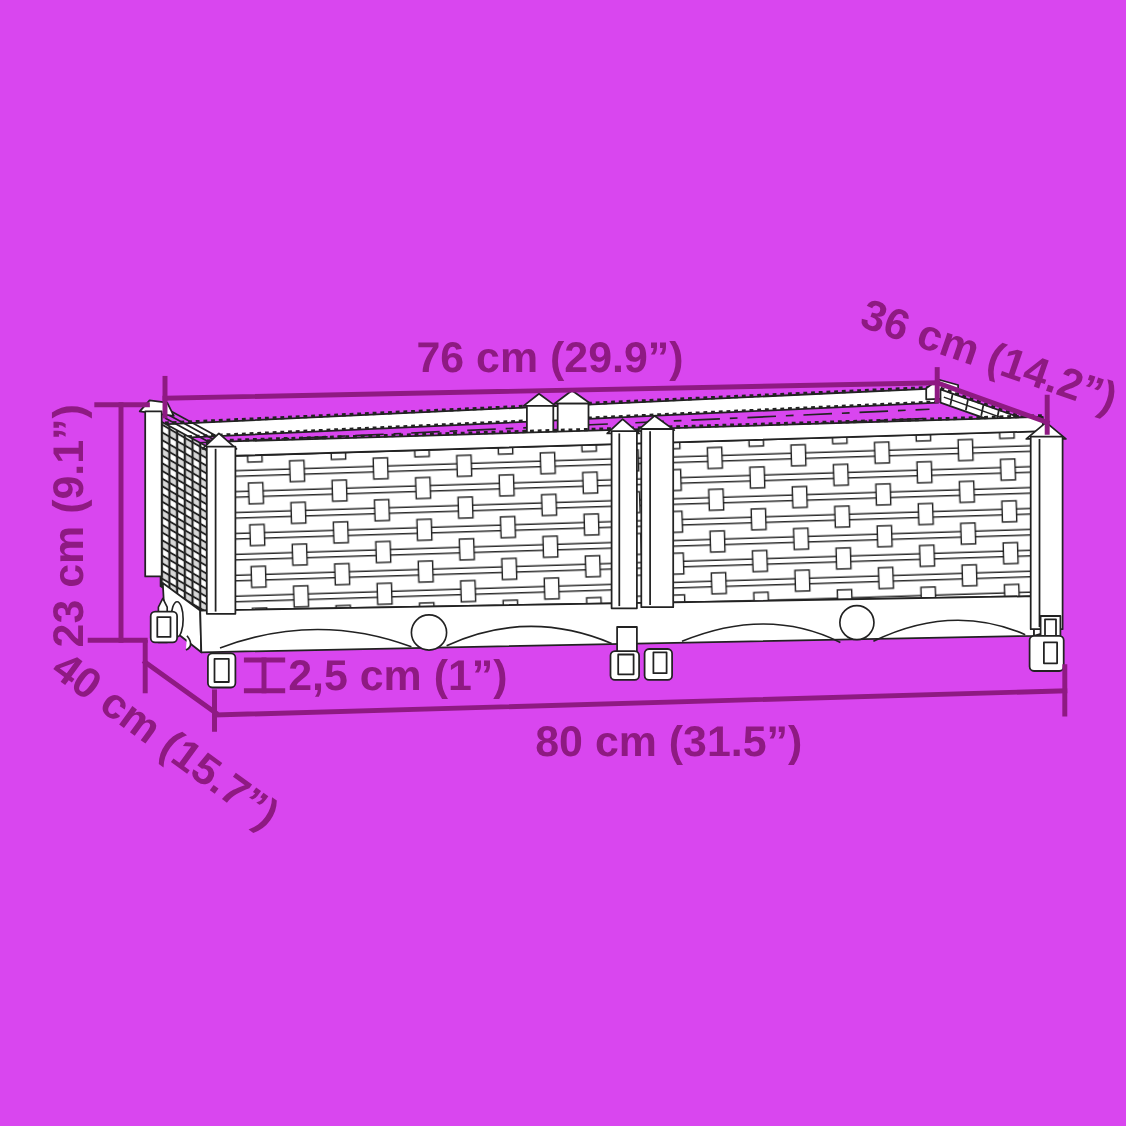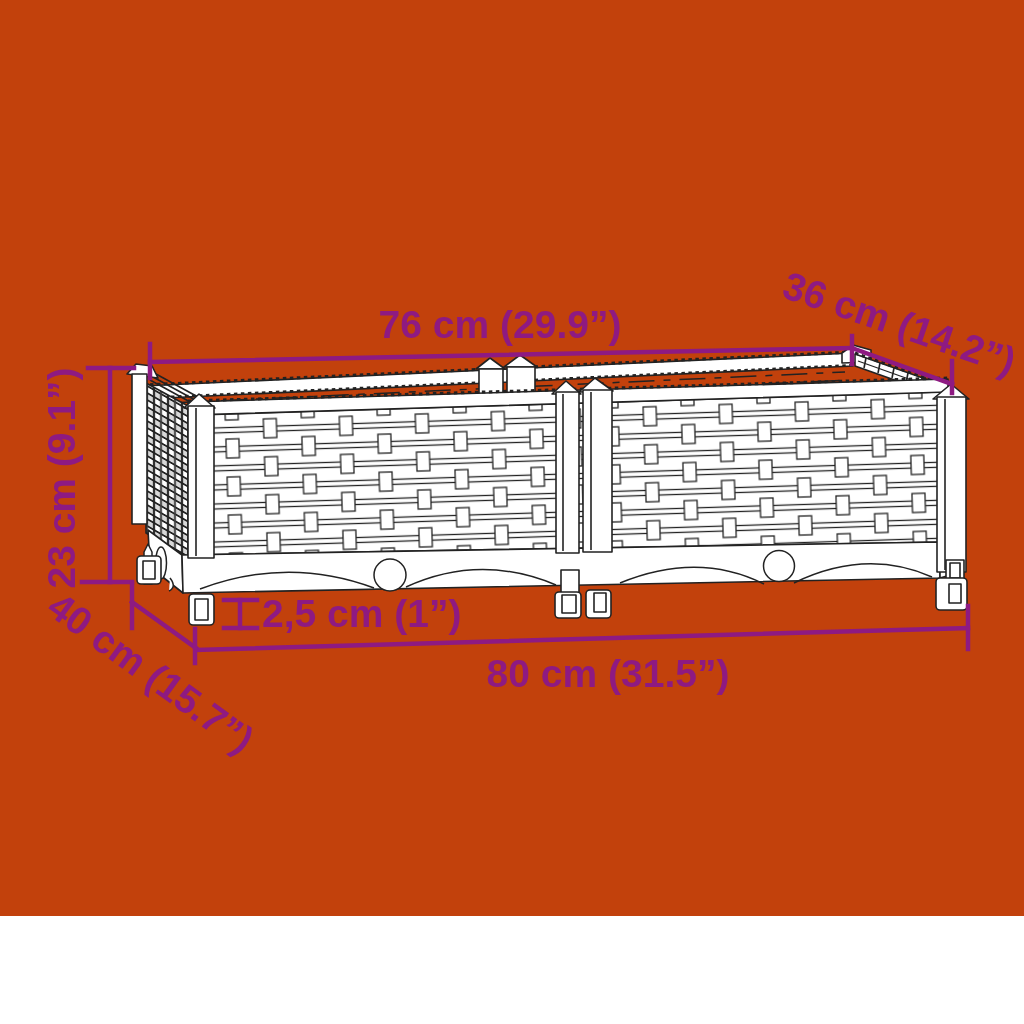--- a/index.html
+++ b/index.html
@@ -1,19 +1,19 @@
 <!DOCTYPE html>
 <html><head>
 <meta charset="utf-8">
 <style>
   html,body{margin:0;padding:0;background:#ffffff;}
   #canvas{
     position:relative;
-    width:1024px;height:916px;
-    background:#c2410c;
+    width:1024px;height:1024px;
+    background:#d946ef;
     overflow:hidden;
     font-family:"Liberation Sans", sans-serif;
   }
   svg{display:block;}
   .dim-text{
     font-family:"Liberation Sans", sans-serif;
     font-weight:bold;
     font-size:39px;
   }
 </style>

